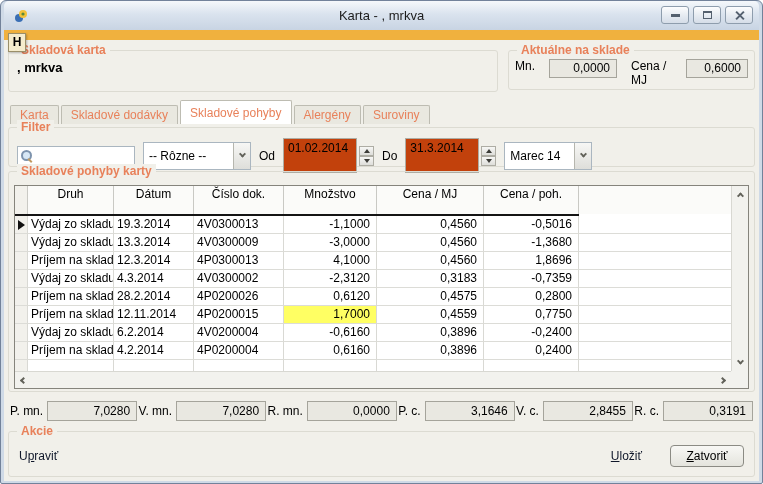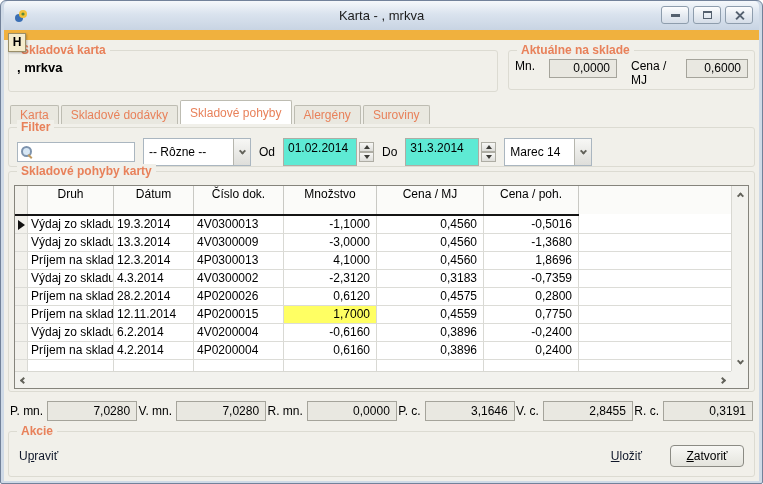--- a/index.html
+++ b/index.html
@@ -52,21 +52,21 @@
   .searchbox input{border:none;outline:none;flex:1;min-width:0;font:12px "Liberation Sans",sans-serif;background:transparent;}
   .magicon{position:relative;width:12px;height:12px;flex:0 0 12px;}
   .magicon::before{content:"";position:absolute;left:0;top:0;width:7px;height:7px;border:2px solid #7d93ad;
     border-radius:50%;background:#d7e7f5;}
   .magicon::after{content:"";position:absolute;left:8px;top:8px;width:2px;height:5px;background:#bf9a60;transform:rotate(-45deg);}
   .combo{height:28px;background:#fff;border:1px solid #aab6c0;display:flex;align-items:center;}
   .combo-val{flex:1;padding:0 5px;white-space:nowrap;overflow:hidden;}
   .combo-btn{width:17px;height:100%;border-left:1px solid #b6b6ae;
     background:linear-gradient(#f7f7f5,#dededa);display:flex;align-items:center;justify-content:center;}
   .range-combo{width:108px;} .month-combo{width:88px;}
-  .datefield{width:74px;height:28px;background:#5eead4;border:1px solid #aeada4;line-height:18px;padding:0 4px;font-size:12px;}
+  .datefield{width:74px;height:35px;background:#c2410c;border:1px solid #aeada4;line-height:18px;padding:0 4px;font-size:12px;}
   .spinner{width:15px;height:20px;display:flex;flex-direction:column;margin-left:-6px;}
   .sp{flex:1;border:1px solid #aeada4;background:linear-gradient(#f7f7f5,#dededa);
     display:flex;align-items:center;justify-content:center;}
   .tri-up{width:0;height:0;border-left:3px solid transparent;border-right:3px solid transparent;border-bottom:4px solid #3c3c38;}
   .tri-down{width:0;height:0;border-left:3px solid transparent;border-right:3px solid transparent;border-top:4px solid #3c3c38;}
   
   .mov-group{height:221px;margin-top:4px;}
   .grid{margin:13px 5px 0 5px;height:204px;border:1px solid #85847c;background:#fff;position:relative;overflow:hidden;}
   .grid-main{position:absolute;left:0;top:0;right:17px;bottom:17px;overflow:hidden;}
   .grid-header{display:flex;height:28px;background:#fbfbf9;}

